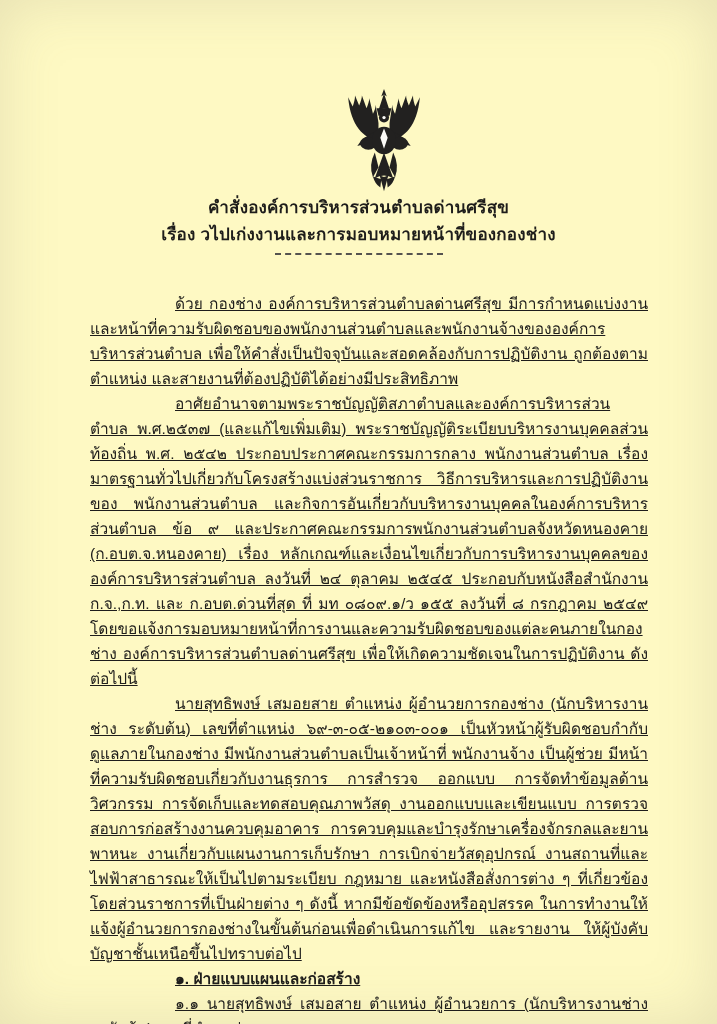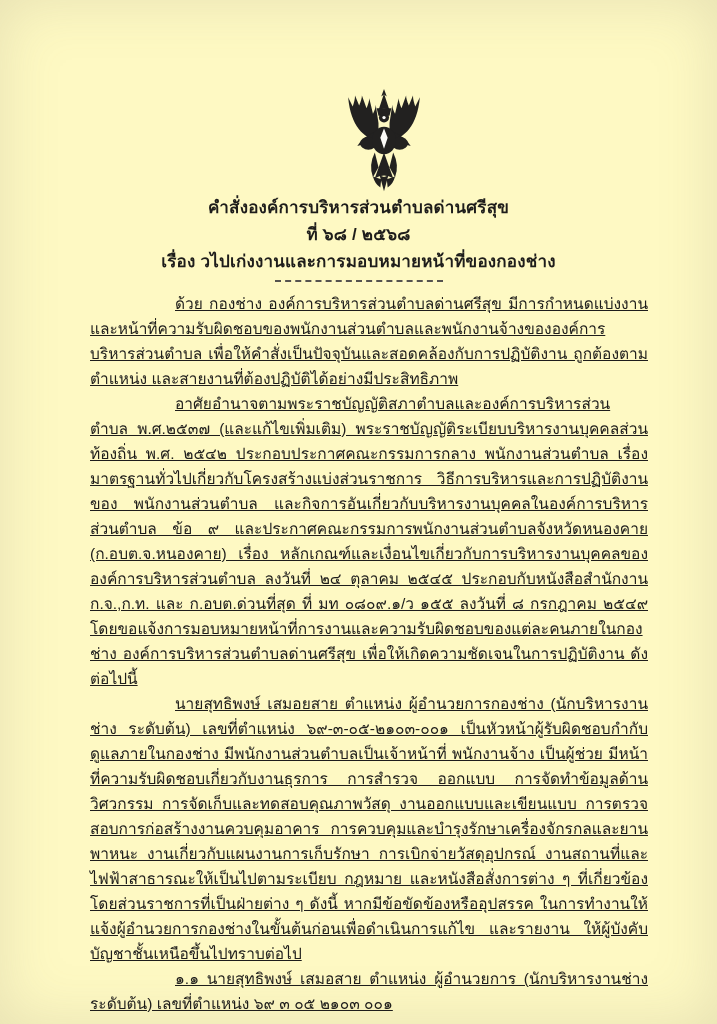--- a/index.html
+++ b/index.html
@@ -76,26 +76,26 @@
       </g>
       <g fill="#fbfaf7">
         <path d="M50,44 L54,54 L50,66 L46,54 Z"></path>
         <circle cx="50" cy="32" r="1.8"></circle>
       </g>
     </svg>
   </div>
 
   <div class="doc-header">
     <div class="line">คำสั่งองค์การบริหารส่วนตำบลด่านศรีสุข</div>
-    <div class="line">ที่ ๖๘ / ๒๕๖๘</div>
     <div class="line">เรื่อง  วไปเก่งงานและการมอบหมายหน้าที่ของกองช่าง</div>
     <div class="divider"></div>
   </div>
 
   <div class="body-text">
     <p>ด้วย กองช่าง องค์การบริหารส่วนตำบลด่านศรีสุข มีการกำหนดแบ่งงานและหน้าที่ความรับผิดชอบของพนักงานส่วนตำบลและพนักงานจ้างขององค์การบริหารส่วนตำบล เพื่อให้คำสั่งเป็นปัจจุบันและสอดคล้องกับการปฏิบัติงาน ถูกต้องตามตำแหน่ง และสายงานที่ต้องปฏิบัติได้อย่างมีประสิทธิภาพ</p>
     <p>อาศัยอำนาจตามพระราชบัญญัติสภาตำบลและองค์การบริหารส่วนตำบล พ.ศ.๒๕๓๗ (และแก้ไขเพิ่มเติม) พระราชบัญญัติระเบียบบริหารงานบุคคลส่วนท้องถิ่น พ.ศ. ๒๕๔๒ ประกอบประกาศคณะกรรมการกลาง พนักงานส่วนตำบล เรื่อง มาตรฐานทั่วไปเกี่ยวกับโครงสร้างแบ่งส่วนราชการ วิธีการบริหารและการปฏิบัติงานของ พนักงานส่วนตำบล และกิจการอันเกี่ยวกับบริหารงานบุคคลในองค์การบริหารส่วนตำบล ข้อ ๙ และประกาศคณะกรรมการพนักงานส่วนตำบลจังหวัดหนองคาย (ก.อบต.จ.หนองคาย) เรื่อง หลักเกณฑ์และเงื่อนไขเกี่ยวกับการบริหารงานบุคคลขององค์การบริหารส่วนตำบล ลงวันที่ ๒๔ ตุลาคม ๒๕๔๕ ประกอบกับหนังสือสำนักงาน ก.จ.,ก.ท. และ ก.อบต.ด่วนที่สุด ที่ มท ๐๘๐๙.๑/ว ๑๕๕ ลงวันที่ ๘ กรกฎาคม ๒๕๔๙ โดยขอแจ้งการมอบหมายหน้าที่การงานและความรับผิดชอบของแต่ละคนภายในกองช่าง องค์การบริหารส่วนตำบลด่านศรีสุข เพื่อให้เกิดความชัดเจนในการปฏิบัติงาน  ดังต่อไปนี้</p>
     <p>นายสุทธิพงษ์ เสมอยสาย ตำแหน่ง  ผู้อำนวยการกองช่าง (นักบริหารงานช่าง ระดับต้น) เลขที่ตำแหน่ง ๖๙-๓-๐๕-๒๑๐๓-๐๐๑  เป็นหัวหน้าผู้รับผิดชอบกำกับดูแลภายในกองช่าง  มีพนักงานส่วนตำบลเป็นเจ้าหน้าที่ พนักงานจ้าง เป็นผู้ช่วย มีหน้าที่ความรับผิดชอบเกี่ยวกับงานธุรการ  การสำรวจ ออกแบบ การจัดทำข้อมูลด้านวิศวกรรม การจัดเก็บและทดสอบคุณภาพวัสดุ งานออกแบบและเขียนแบบ  การตรวจสอบการก่อสร้างงานควบคุมอาคาร  การควบคุมและบำรุงรักษาเครื่องจักรกลและยานพาหนะ งานเกี่ยวกับแผนงานการเก็บรักษา  การเบิกจ่ายวัสดุอุปกรณ์ งานสถานที่และไฟฟ้าสาธารณะให้เป็นไปตามระเบียบ กฎหมาย และหนังสือสั่งการต่าง ๆ ที่เกี่ยวข้อง โดยส่วนราชการที่เป็นฝ่ายต่าง ๆ  ดังนี้  หากมีข้อขัดข้องหรืออุปสรรค ในการทำงานให้แจ้งผู้อำนวยการกองช่างในขั้นต้นก่อนเพื่อดำเนินการแก้ไข และรายงาน ให้ผู้บังคับบัญชาชั้นเหนือขึ้นไปทราบต่อไป</p>
+    <p class="section-heading">๑.  ฝ่ายแบบแผนและก่อสร้าง</p>
     <p>๑.๑  นายสุทธิพงษ์  เสมอสาย ตำแหน่ง ผู้อำนวยการ (นักบริหารงานช่าง ระดับต้น) เลขที่ตำแหน่ง ๖๙ ๓ ๐๕ ๒๑๐๓ ๐๐๑</p>
 
   </div>
 
 </div>
 
 </body></html>

